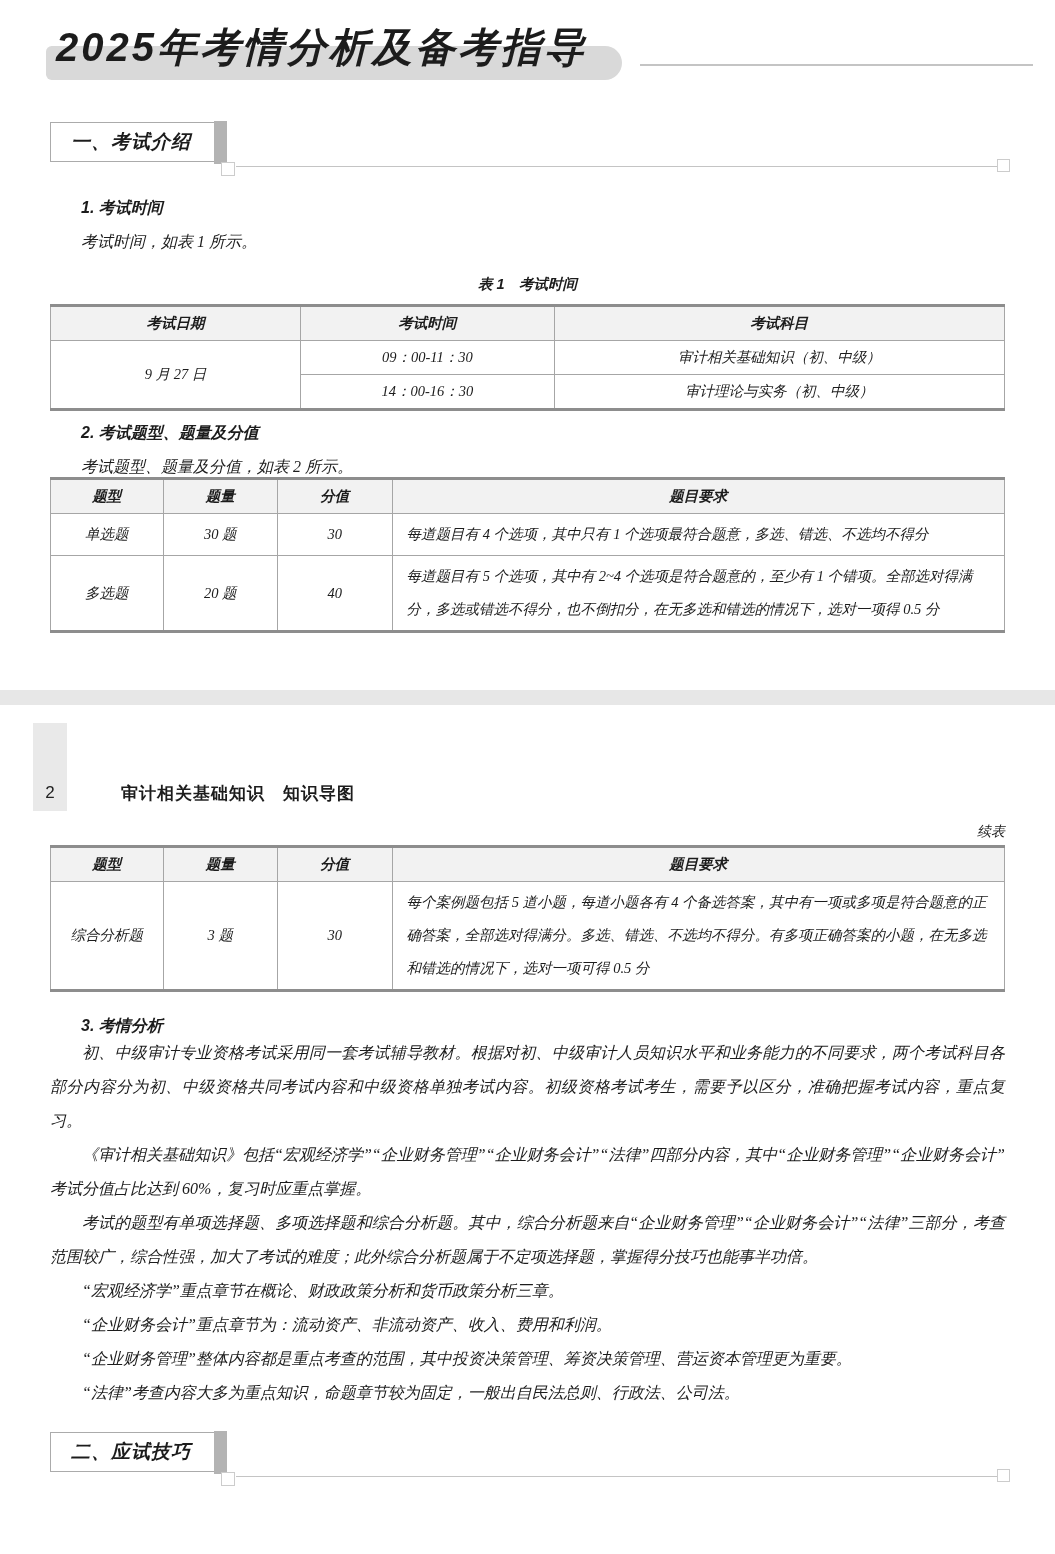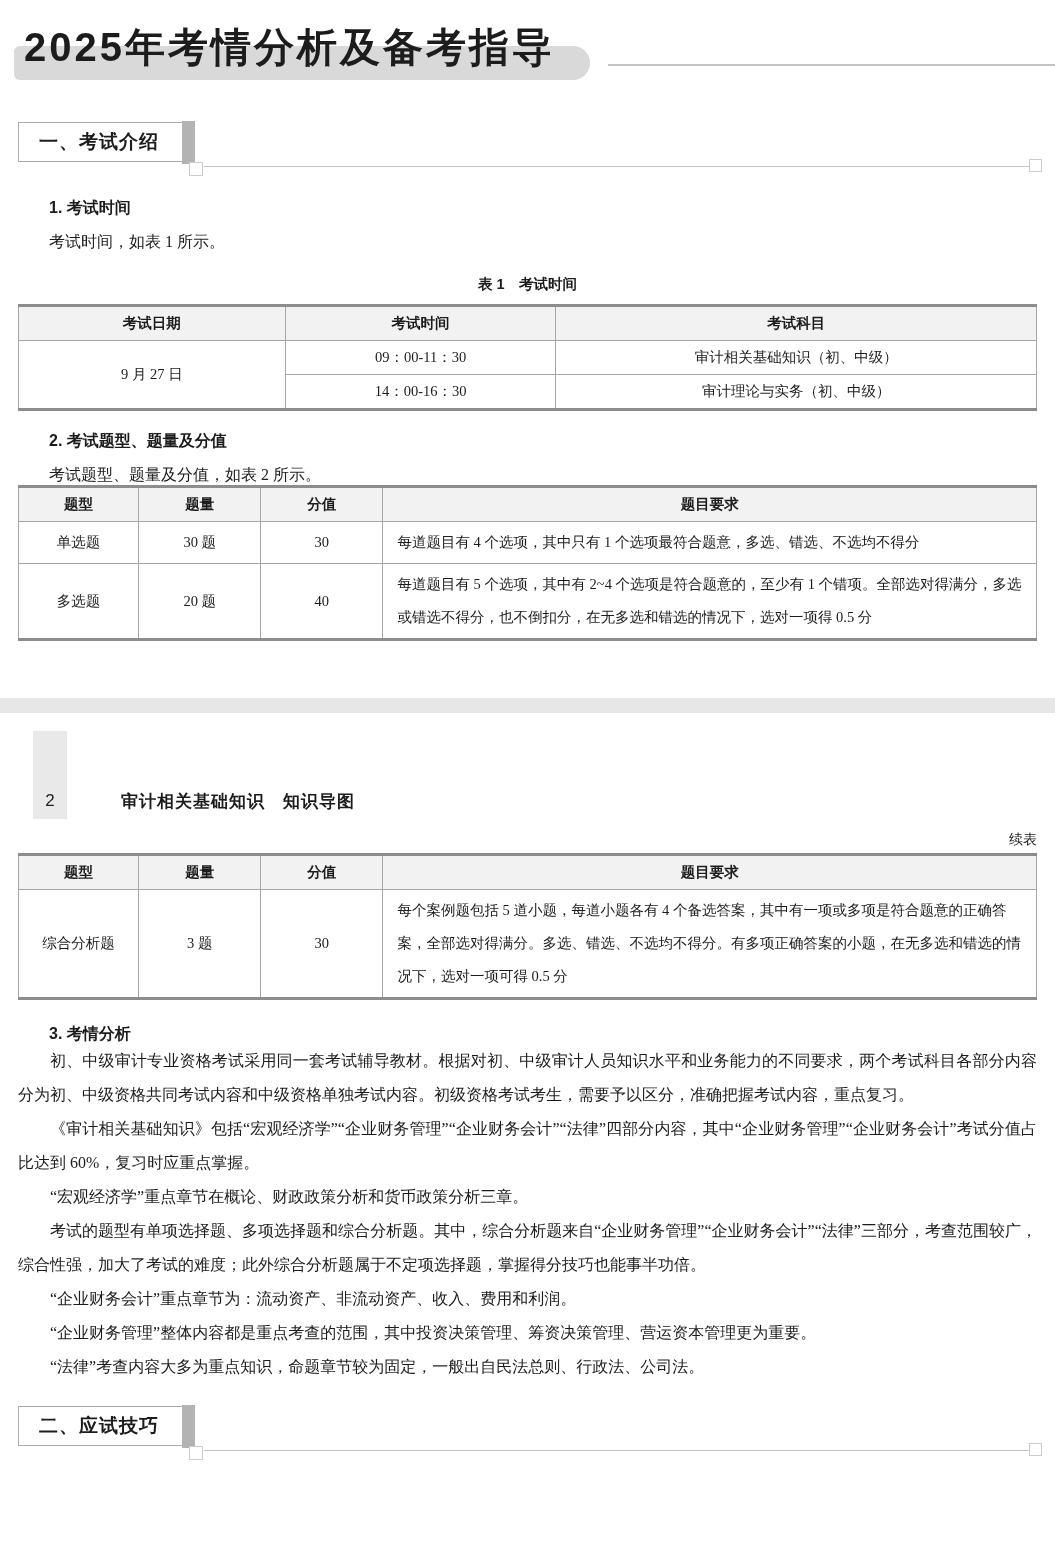--- a/index.html
+++ b/index.html
@@ -13,21 +13,21 @@
     --line:#c4c4c4;
     --text:#1c1c1c;
   }
   *{box-sizing:border-box;margin:0;padding:0;}
   html,body{background:#fff;}
   body{
     width:1055px;height:1554px;position:relative;overflow:hidden;
     font-family:"Liberation Serif","DejaVu Serif",serif;
     color:var(--text);
   }
-  .content{padding:0 18px;}
+  .content{padding:0 50px;font-style:italic;}
 
   
   .title-row{position:relative;margin-top:20px;height:54px;}
   .title-pill{position:absolute;left:-4px;top:26px;width:576px;height:34px;
     background:var(--title_highlight);border-radius:6px 18px 18px 6px;}
   .title-text{position:relative;z-index:1;display:inline-block;padding-left:6px;
     font-family:"Liberation Sans","DejaVu Sans",sans-serif;font-weight:bold;
     font-size:40px;letter-spacing:3px;line-height:54px;}
   .title-line{position:absolute;left:590px;right:-28px;top:44px;height:2px;background:var(--line);}
 
@@ -38,21 +38,21 @@
     font-family:"Liberation Sans","DejaVu Sans",sans-serif;font-weight:bold;
     font-size:19px;letter-spacing:1px;}
   .sec-bar{position:absolute;left:164px;top:-1px;width:13px;height:43px;background:var(--section_bar);}
   .sec-sq1{position:absolute;left:171px;top:40px;width:14px;height:14px;background:#fff;border:1px solid #cccccc;}
   .sec-line{position:absolute;left:186px;right:8px;top:44px;height:1px;background:var(--line);}
   .sec-sq2{position:absolute;right:-5px;top:37px;width:13px;height:13px;background:#fff;border:1px solid #cccccc;}
 
   
   .subhead{margin:18px 0 0 31px;font-family:"Liberation Sans","DejaVu Sans",sans-serif;
     font-weight:bold;font-size:16px;line-height:20px;}
-  .subhead-2{margin-top:20px;}
+  .subhead-2{margin-top:12px;}
   .subhead-3{margin-top:24px;}
   .introline{margin:14px 0 0 31px;font-size:16px;line-height:20px;}
   .tcap{margin:23px 0 11px 0;text-align:center;
     font-family:"Liberation Sans","DejaVu Sans",sans-serif;font-weight:bold;font-size:14.5px;line-height:18px;}
 
   
   table{width:100%;border-collapse:collapse;table-layout:fixed;
     border-top:3px solid var(--table_border_heavy);
     border-bottom:3px solid var(--table_border_heavy);}
   th,td{border:1px solid var(--table_border_light);font-size:14.5px;line-height:33px;
@@ -199,22 +199,22 @@
         <td>30</td>
         <td class="req">每个案例题包括 5 道小题，每道小题各有 4 个备选答案，其中有一项或多项是符合题意的正确答案，全部选对得满分。多选、错选、不选均不得分。有多项正确答案的小题，在无多选和错选的情况下，选对一项可得 0.5 分</td>
       </tr>
     </tbody>
   </table>
 
   <h3 class="subhead subhead-3">3. 考情分析</h3>
   <div class="paras">
     <p>初、中级审计专业资格考试采用同一套考试辅导教材。根据对初、中级审计人员知识水平和业务能力的不同要求，两个考试科目各部分内容分为初、中级资格共同考试内容和中级资格单独考试内容。初级资格考试考生，需要予以区分，准确把握考试内容，重点复习。</p>
     <p>《审计相关基础知识》包括“宏观经济学”“企业财务管理”“企业财务会计”“法律”四部分内容，其中“企业财务管理”“企业财务会计”考试分值占比达到 60%，复习时应重点掌握。</p>
+    <p>考试的题型有单项选择题、多项选择题和综合分析题。其中，综合分析题来自“企业财务管理”“企业财务会计”“法律”三部分，考查范围较广，综合性强，加大了考试的难度；此外综合分析题属于不定项选择题，掌握得分技巧也能事半功倍。</p>
     <p>“宏观经济学”重点章节在概论、财政政策分析和货币政策分析三章。</p>
-    <p>考试的题型有单项选择题、多项选择题和综合分析题。其中，综合分析题来自“企业财务管理”“企业财务会计”“法律”三部分，考查范围较广，综合性强，加大了考试的难度；此外综合分析题属于不定项选择题，掌握得分技巧也能事半功倍。</p>
     <p>“企业财务会计”重点章节为：流动资产、非流动资产、收入、费用和利润。</p>
     <p>“企业财务管理”整体内容都是重点考查的范围，其中投资决策管理、筹资决策管理、营运资本管理更为重要。</p>
     <p>“法律”考查内容大多为重点知识，命题章节较为固定，一般出自民法总则、行政法、公司法。</p>
   </div>
 
   <div class="sec sec2-wrap">
     <div class="sec-box">
       <span>二、应试技巧</span>
     </div>
     <div class="sec-bar"></div>

